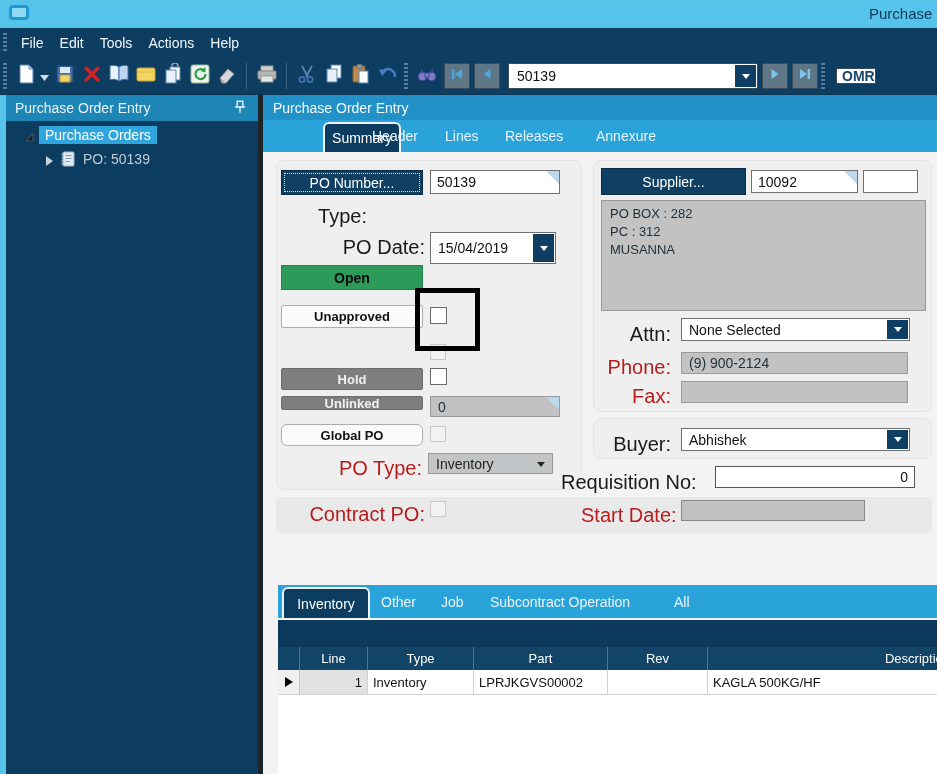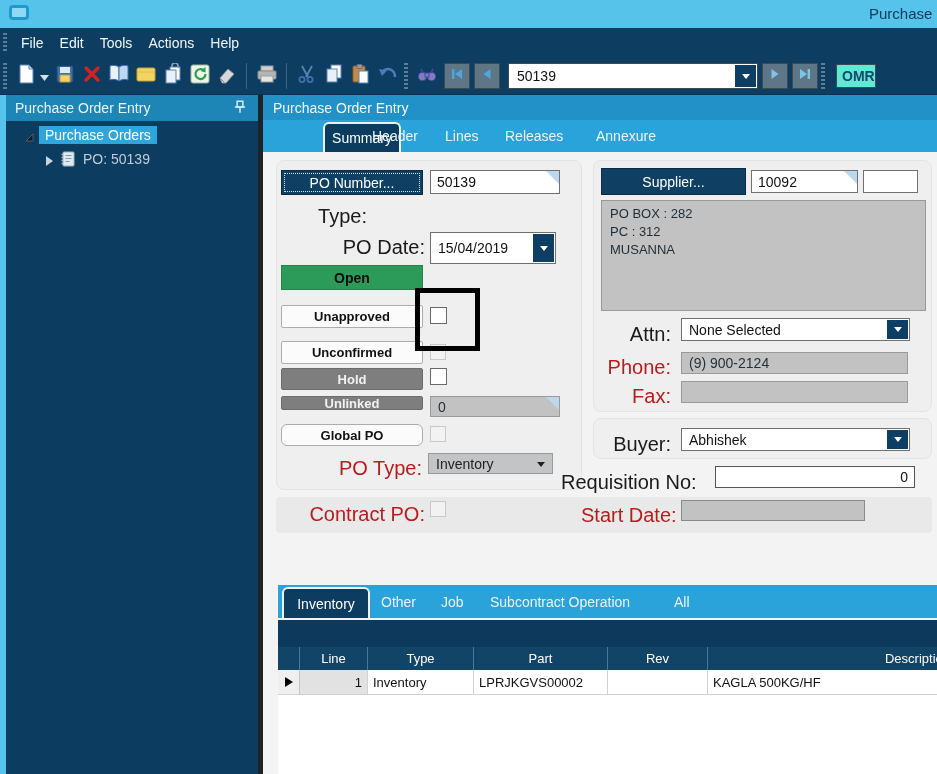--- a/index.html
+++ b/index.html
@@ -22,21 +22,21 @@
   .tb-grip{width:4px;height:26px;margin:0 5px 0 3px;
     background:repeating-linear-gradient(to bottom,#5a7f9c 0 2px,rgba(0,0,0,0) 2px 4px);}
   .tb-btn{width:27px;height:27px;display:flex;align-items:center;justify-content:center;flex:0 0 auto;}
   .tb-caret{width:10px;height:27px;display:flex;align-items:center;justify-content:center;flex:0 0 auto;margin-right:2px;}
   .tb-sep{width:1px;height:26px;background:#3d6480;margin:0 6px;flex:0 0 auto;}
   .nav-btn{width:26px;height:26px;background:#5E7686;border:1px solid #394b57;display:flex;align-items:center;justify-content:center;box-sizing:border-box;margin-left:4px;flex:0 0 auto;}
   .rec-combo{width:250px;height:26px;background:#fff;border:1px solid #394b57;margin-left:8px;position:relative;box-sizing:border-box;flex:0 0 auto;}
   .rec-combo .val{position:absolute;left:8px;top:4px;font-size:14px;color:#111;}
   .dd-btn{position:absolute;right:1px;top:1px;bottom:1px;width:21px;background:#0E3E63;display:flex;align-items:center;justify-content:center;}
   .dd-btn:after{content:"";width:0;height:0;border-left:4px solid rgba(0,0,0,0);border-right:4px solid rgba(0,0,0,0);border-top:5px solid #fff;}
-  .currency-box{width:40px;height:24px;background:#5eead4;border:1px solid #394b57;margin-left:6px;box-sizing:border-box;display:flex;align-items:center;flex:0 0 auto;}
+  .currency-box{width:40px;height:16px;background:#ffffff;border:1px solid #394b57;margin-left:6px;box-sizing:border-box;display:flex;align-items:center;flex:0 0 auto;}
   .currency-box span{font-size:14px;font-weight:bold;color:#17456b;padding-left:5px;white-space:nowrap;}
 
   
   .frame-strip{left:0;top:95px;width:6px;height:679px;background:#55C3EA;}
   .left-panel{left:6px;top:95px;width:252px;height:679px;background:#0C3C5F;}
   .left-header{position:absolute;left:0;top:0;width:252px;height:26px;background:#1E85B7;display:flex;align-items:center;}
   .left-header .txt{color:#EAF5FB;font-size:14px;padding-left:9px;flex:1;}
   .pin{width:18px;height:18px;margin-right:8px;}
   .tree-row1{position:absolute;left:0;top:29px;width:252px;height:21px;display:flex;align-items:center;}
   .expander-open{margin-left:18px;width:11px;height:11px;}
@@ -316,21 +316,20 @@
     <div class="combo" style="left:167px;top:80px;width:126px;height:32px;">
       <span class="cv">15/04/2019</span>
       <span class="dd-btn"></span>
     </div>
 
     <div class="btn-green" style="left:18px;top:113px;width:142px;height:25px;">Open</div>
 
     <div class="btn-flat" style="left:18px;top:153px;width:142px;height:23px;">Unapproved</div>
     <div class="checkbox" style="left:167px;top:155px;"></div>
 
-    <div class="btn-flat" style="left:18px;top:189px;width:142px;height:23px;">Unconfirmed</div>
     <div class="checkbox dis" style="left:167px;top:192px;"></div>
 
     <div class="btn-gray" style="left:18px;top:216px;width:142px;height:22px;">Hold</div>
     <div class="checkbox" style="left:167px;top:216px;"></div>
 
     <div class="btn-gray" style="left:18px;top:244px;width:142px;height:14px;">Unlinked</div>
     <div class="field-dis corner" style="left:167px;top:244px;width:130px;height:21px;">0</div>
 
     <div class="btn-flat" style="left:18px;top:272px;width:142px;height:22px;border-radius:6px;">Global PO</div>
     <div class="checkbox dis" style="left:167px;top:274px;"></div>

